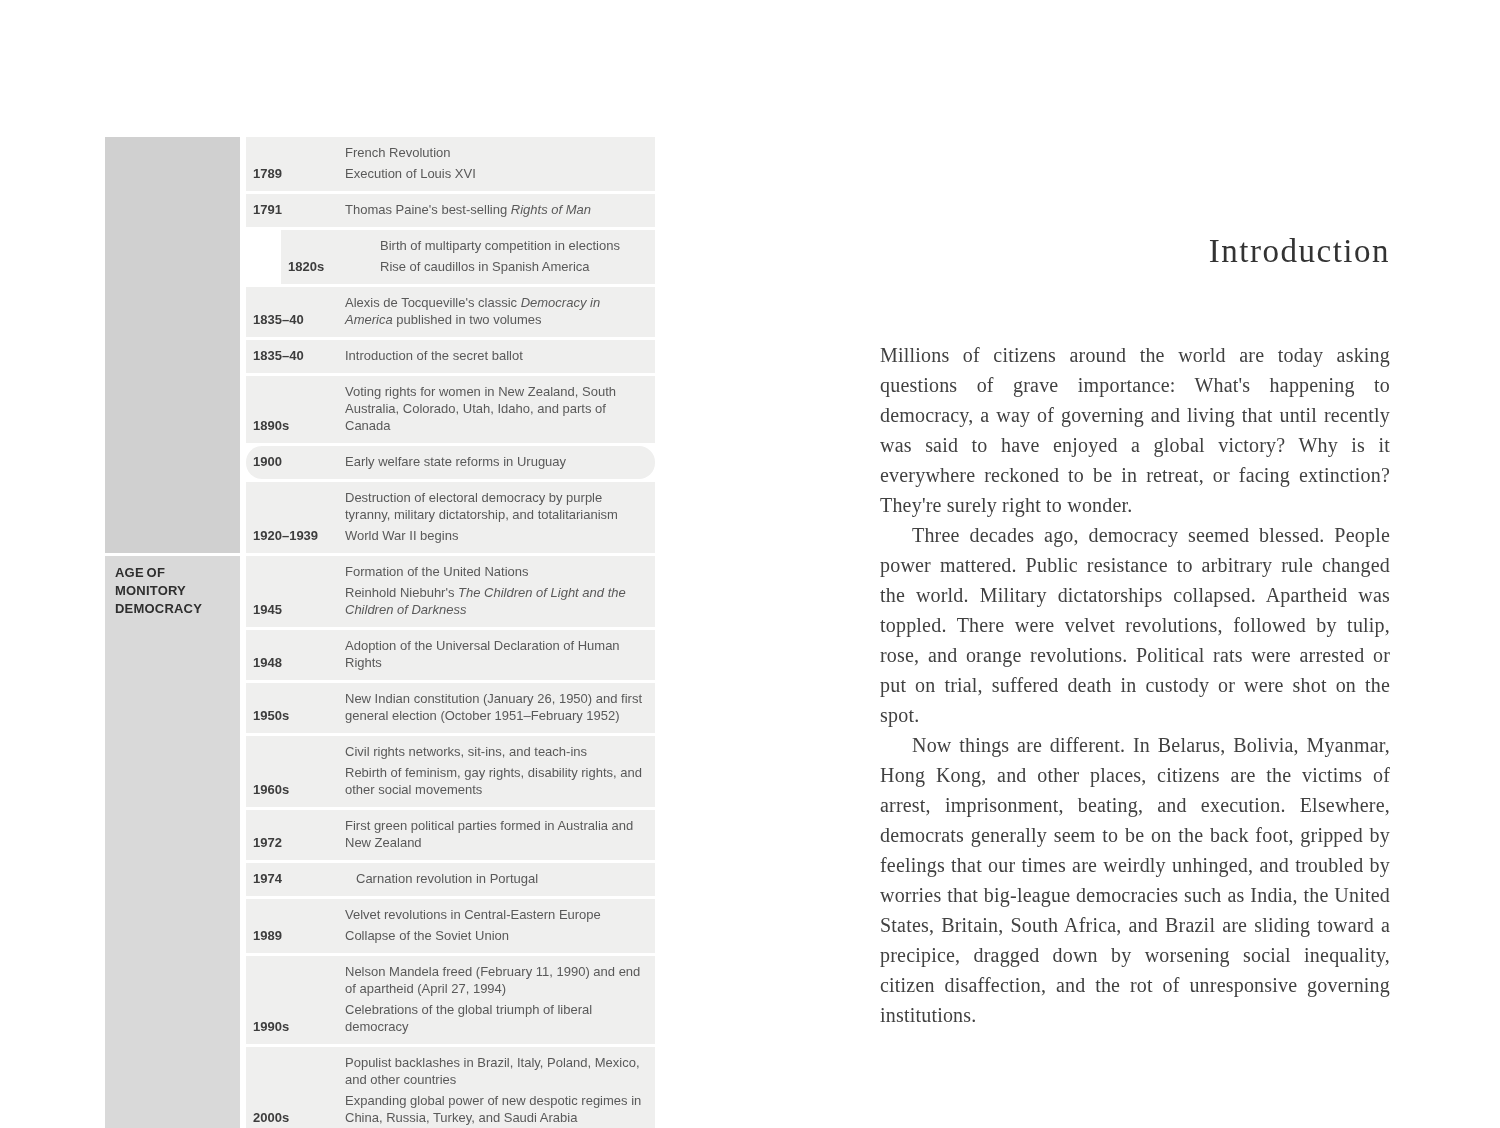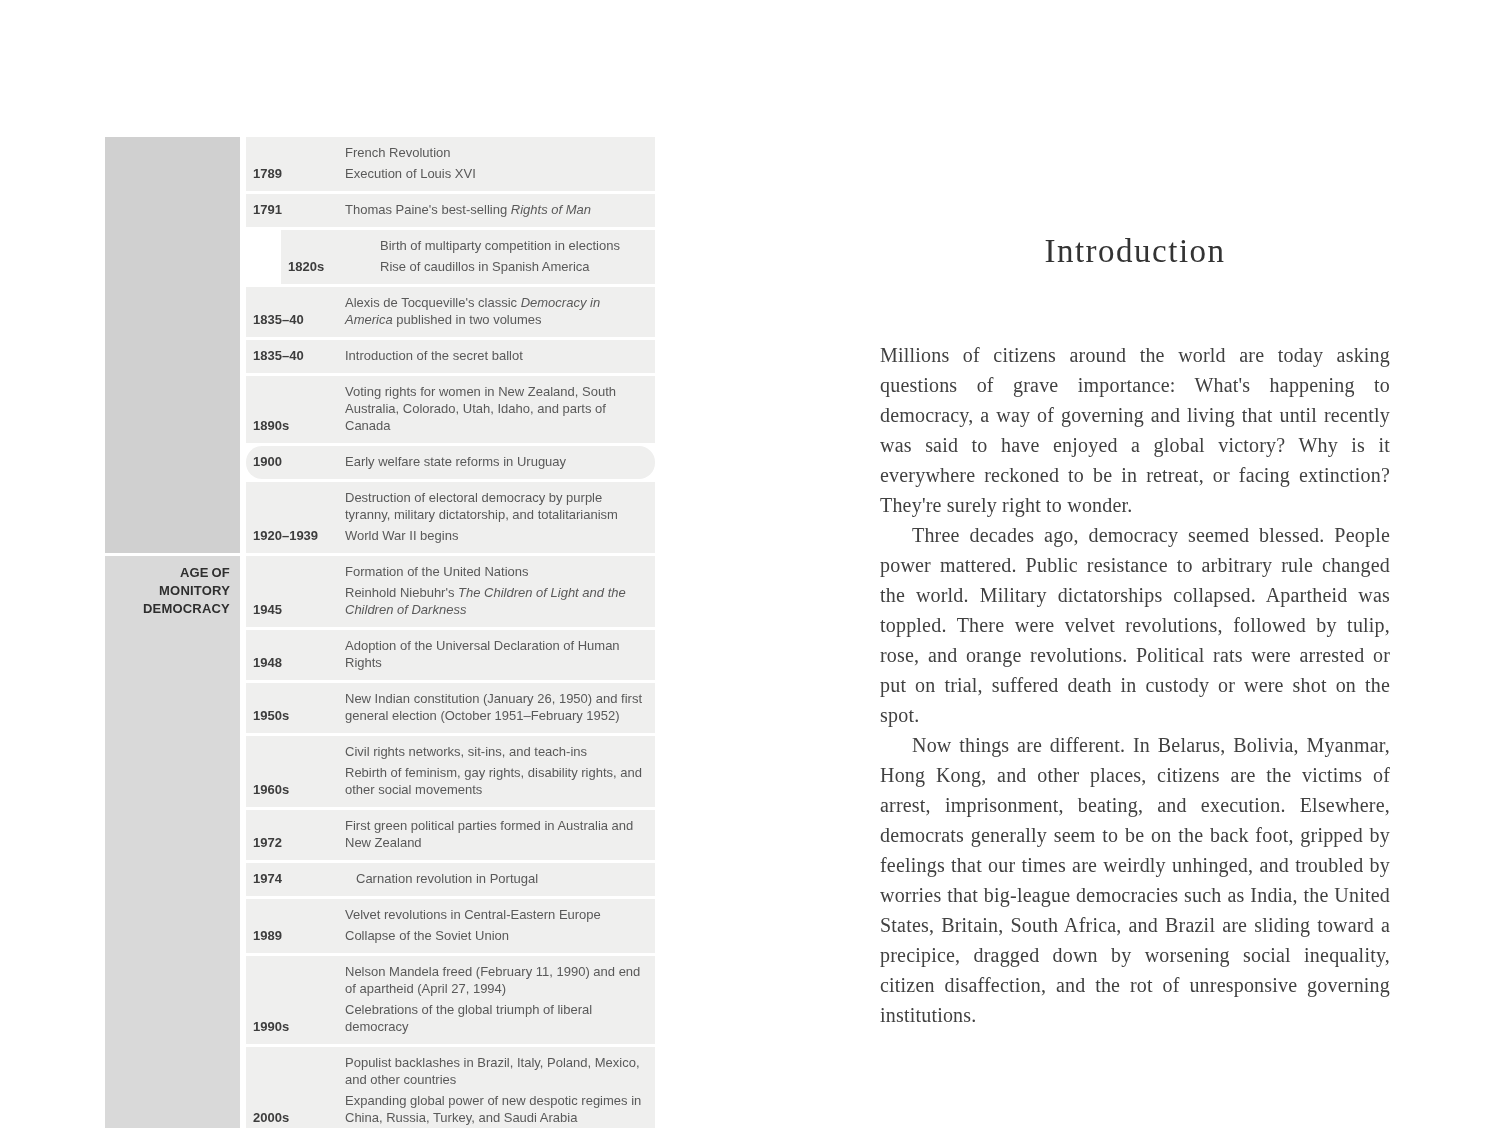--- a/index.html
+++ b/index.html
@@ -6,34 +6,34 @@
   .canvas{position:relative;width:1500px;height:1128px;background:#ffffff;overflow:hidden;
           font-family:"Liberation Sans",sans-serif;}
 
   
   .timeline{position:absolute;left:105px;top:137px;width:550px;
             display:grid;grid-template-columns:135px 409px;column-gap:6px;row-gap:3px;}
   .sb{grid-column:1;}
   .sb-upper{background:#d0d0d0;}
   .sb-lower{background:#d9d9d9;padding:8px 10px;box-sizing:border-box;}
   .era-label{font-weight:700;font-size:13px;line-height:18px;color:#2e2e2e;
-             letter-spacing:.2px;word-spacing:-1px;text-align:right;}
+             letter-spacing:.2px;word-spacing:-1px;}
   .trow{grid-column:2;background:#efefee;display:flex;align-items:flex-end;
         padding:7px 8px 9px 7px;box-sizing:border-box;}
   .tdate{flex:0 0 92px;width:92px;font-weight:700;font-size:13px;line-height:17px;color:#3d3d3d;}
   .tevents{flex:1;min-width:0;}
   .tevents p{margin:0 0 4px 0;font-size:13px;line-height:17px;color:#595959;}
   .tevents p:last-child{margin-bottom:0;}
   .tevents em{font-style:italic;}
 
   
   .intro{position:absolute;left:880px;top:232px;width:510px;
          font-family:"Liberation Serif","DejaVu Serif",serif;}
   .intro-title{font-weight:400;font-size:33px;line-height:38px;letter-spacing:1.5px;
-               color:#333333;text-align:center;margin:0 0 70px 0;}
+               color:#333333;text-align:right;margin:0 0 70px 0;}
   .intro-body p{font-size:20px;line-height:30px;color:#414141;text-align:justify;
                 margin:0;letter-spacing:.2px;}
   .intro-body p.indent{text-indent:32px;}
 </style>
 </head>
 <body>
 
 <div class="canvas">
 
   <div class="timeline">

